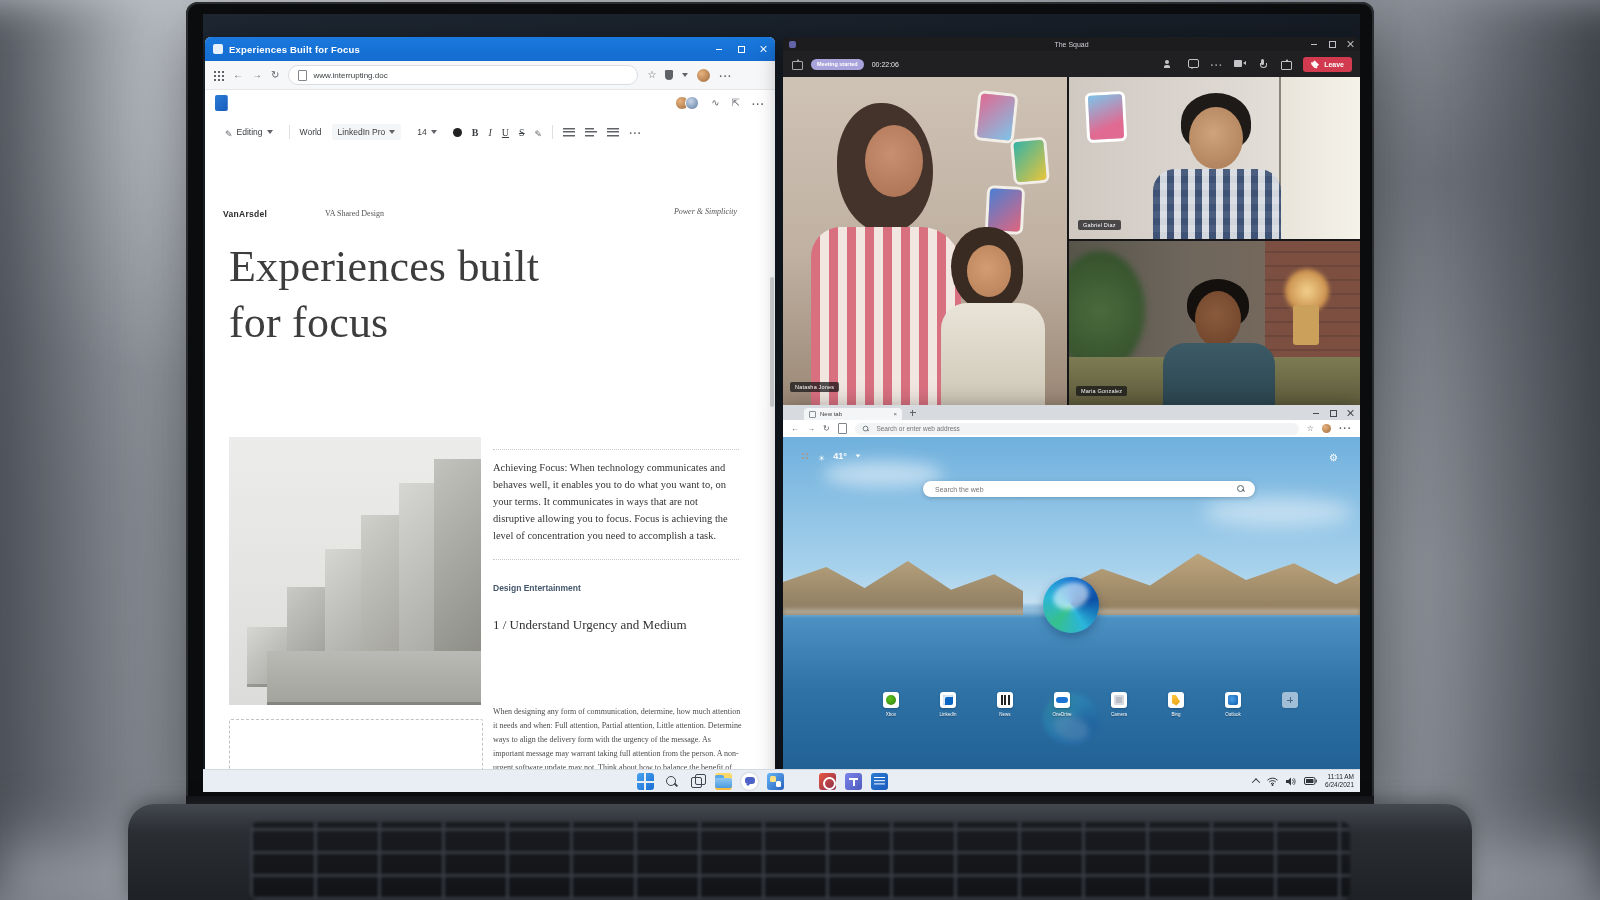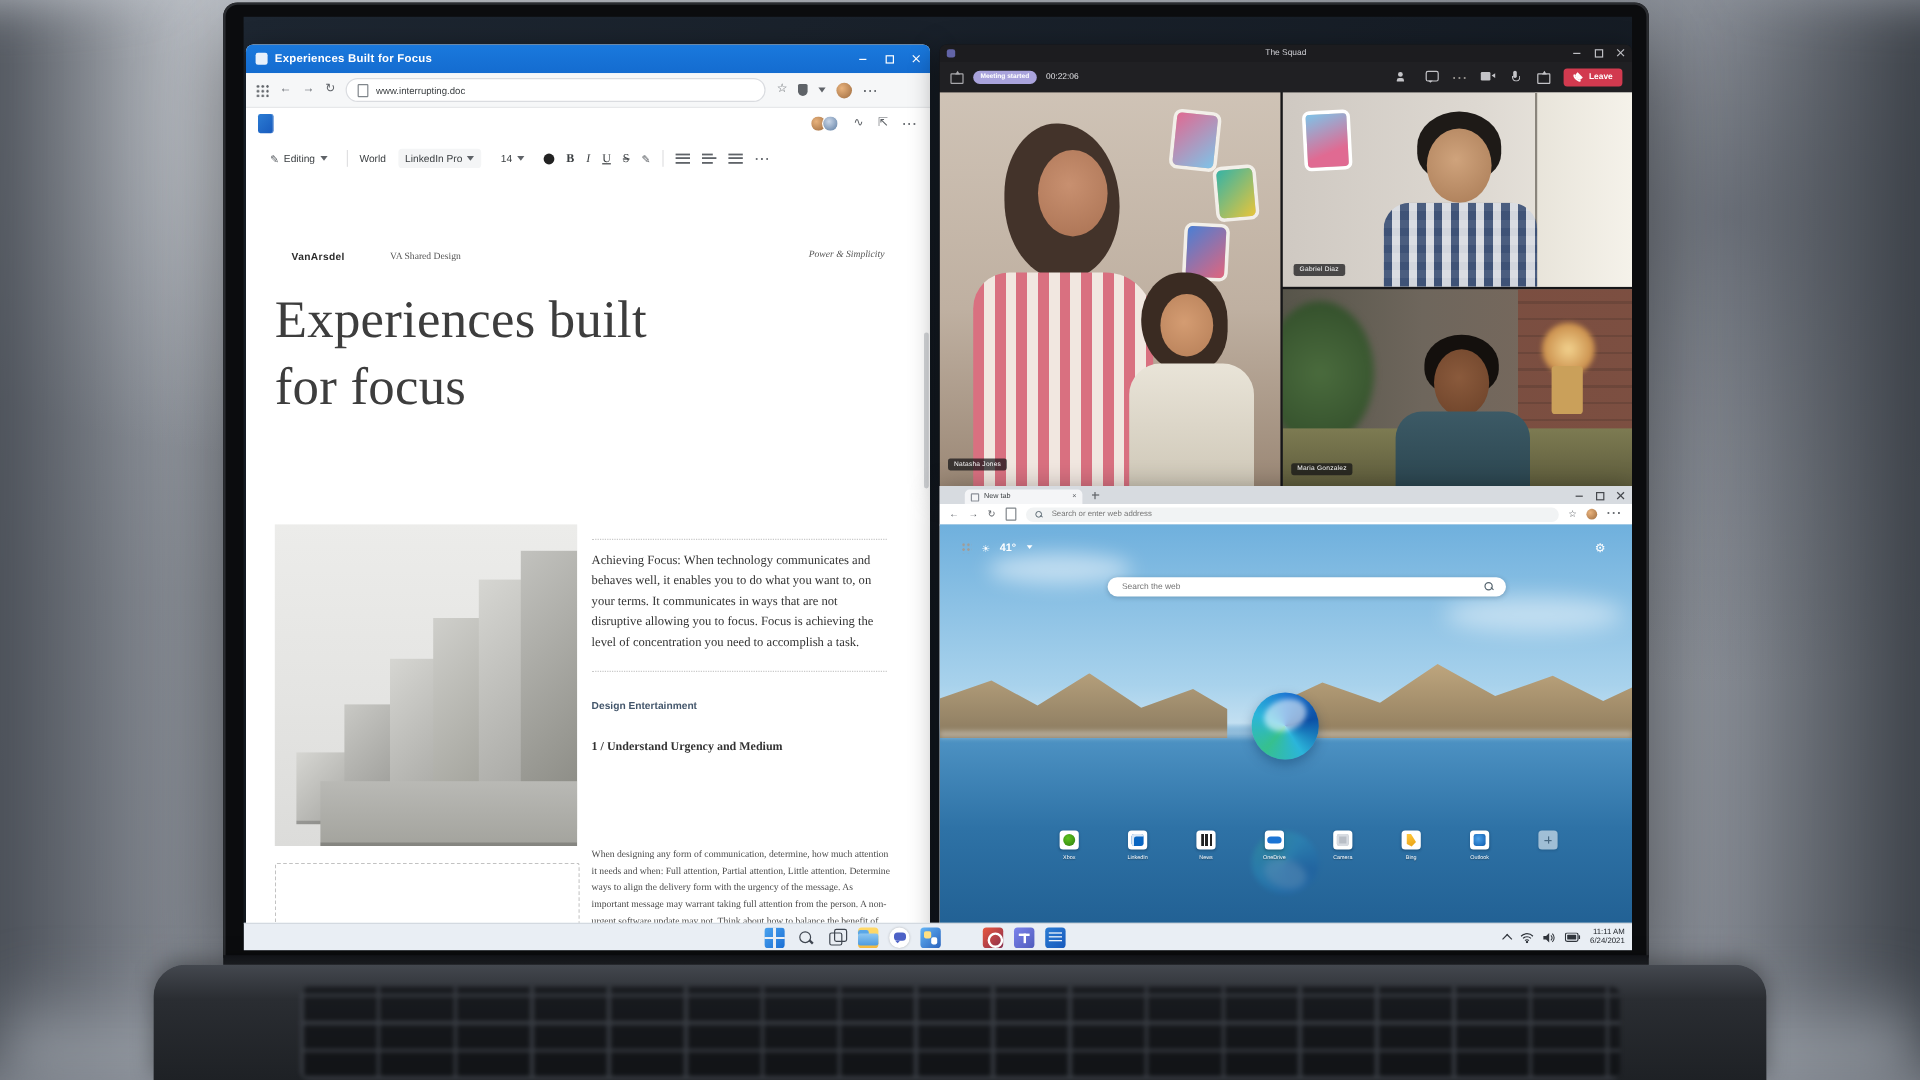--- a/index.html
+++ b/index.html
@@ -72,21 +72,21 @@
   .penicon::before{content:"\270E";font-size:9px;color:#5f6368;}
   
   .page{position:absolute;left:0;top:110px;right:0;bottom:0;background:#fff;}
   .serif{font-family:"Liberation Serif","DejaVu Serif",serif;}
   .brand{font-size:8.5px;font-weight:bold;color:#2b2b2b;letter-spacing:.3px;}
   .hdr-small{font-size:8px;color:#555;}
   .headline{font-size:44px;line-height:1.27;color:#3d3d3d;letter-spacing:.2px;}
   .intro{font-size:10.5px;line-height:17px;color:#333;}
   .rule-dot{border-top:1px dotted #c9c9c9;}
   .sec-label{font-size:8.5px;font-weight:bold;color:#43566b;}
-  .item-head{font-size:10px;font-weight:bold;color:#333;}
+  .item-head{font-size:13px;font-weight:normal;color:#333;}
   .bodytxt{font-size:8px;line-height:14px;color:#4a4a4a;}
   .photo{background:linear-gradient(180deg,#ececea 0%,#e4e4e2 55%,#dcdcda 100%);overflow:hidden;}
   .cube{position:absolute;background:linear-gradient(135deg,#d6d6d2,#9d9d99);box-shadow:inset 0 -3px 0 rgba(0,0,0,.18);}
   .dashbox{border:1px dashed #c2c2c2;border-radius:2px;}
   .scrollbar{position:absolute;right:1px;top:130px;width:4px;height:130px;border-radius:2px;background:#d3d5d8;}
   
   .teams{left:580px;top:4px;width:577px;height:368px;background:#161618;border-radius:6px 6px 0 0;}
   .tm-title{height:14px;background:#1c1c1f;display:flex;align-items:center;padding:0 6px;color:#c9c9cd;}
   .tm-logo{width:7px;height:7px;border-radius:2px;background:#6264a7;}
   .tm-title .t{position:absolute;left:0;right:0;text-align:center;font-size:7px;color:#cfcfd4;}
@@ -254,21 +254,21 @@
         <span class="fmt-letter i-strike">S</span>
         <span class="penicon"></span>
         <div class="fmt-sep"></div>
         <span class="bars"></span>
         <span class="bars short"></span>
         <span class="bars"></span>
         <span class="more"></span>
       </div>
 
       <div class="page">
-        <div class="abs brand" style="left:38px;top:62px;">VanArsdel</div>
+        <div class="abs brand" style="left:18px;top:62px;">VanArsdel</div>
         <div class="abs hdr-small serif" style="left:120px;top:62px;">VA Shared Design</div>
         <div class="abs hdr-small serif" style="left:380px;top:60px;width:152px;text-align:right;font-style:italic;">Power &amp; Simplicity</div>
         <div class="abs headline serif" style="left:24px;top:92px;width:330px;">Experiences built for focus</div>
 
         <div class="abs photo" style="left:24px;top:290px;width:252px;height:268px;">
           <div class="cube" style="left:18px;top:190px;width:60px;height:60px;"></div>
           <div class="cube" style="left:58px;top:150px;width:58px;height:100px;background:linear-gradient(135deg,#c9c9c5,#8e8e8a);"></div>
           <div class="cube" style="left:96px;top:112px;width:60px;height:140px;"></div>
           <div class="cube" style="left:132px;top:78px;width:62px;height:176px;background:linear-gradient(135deg,#cfcfcb,#97978f);"></div>
           <div class="cube" style="left:170px;top:46px;width:62px;height:208px;"></div>

